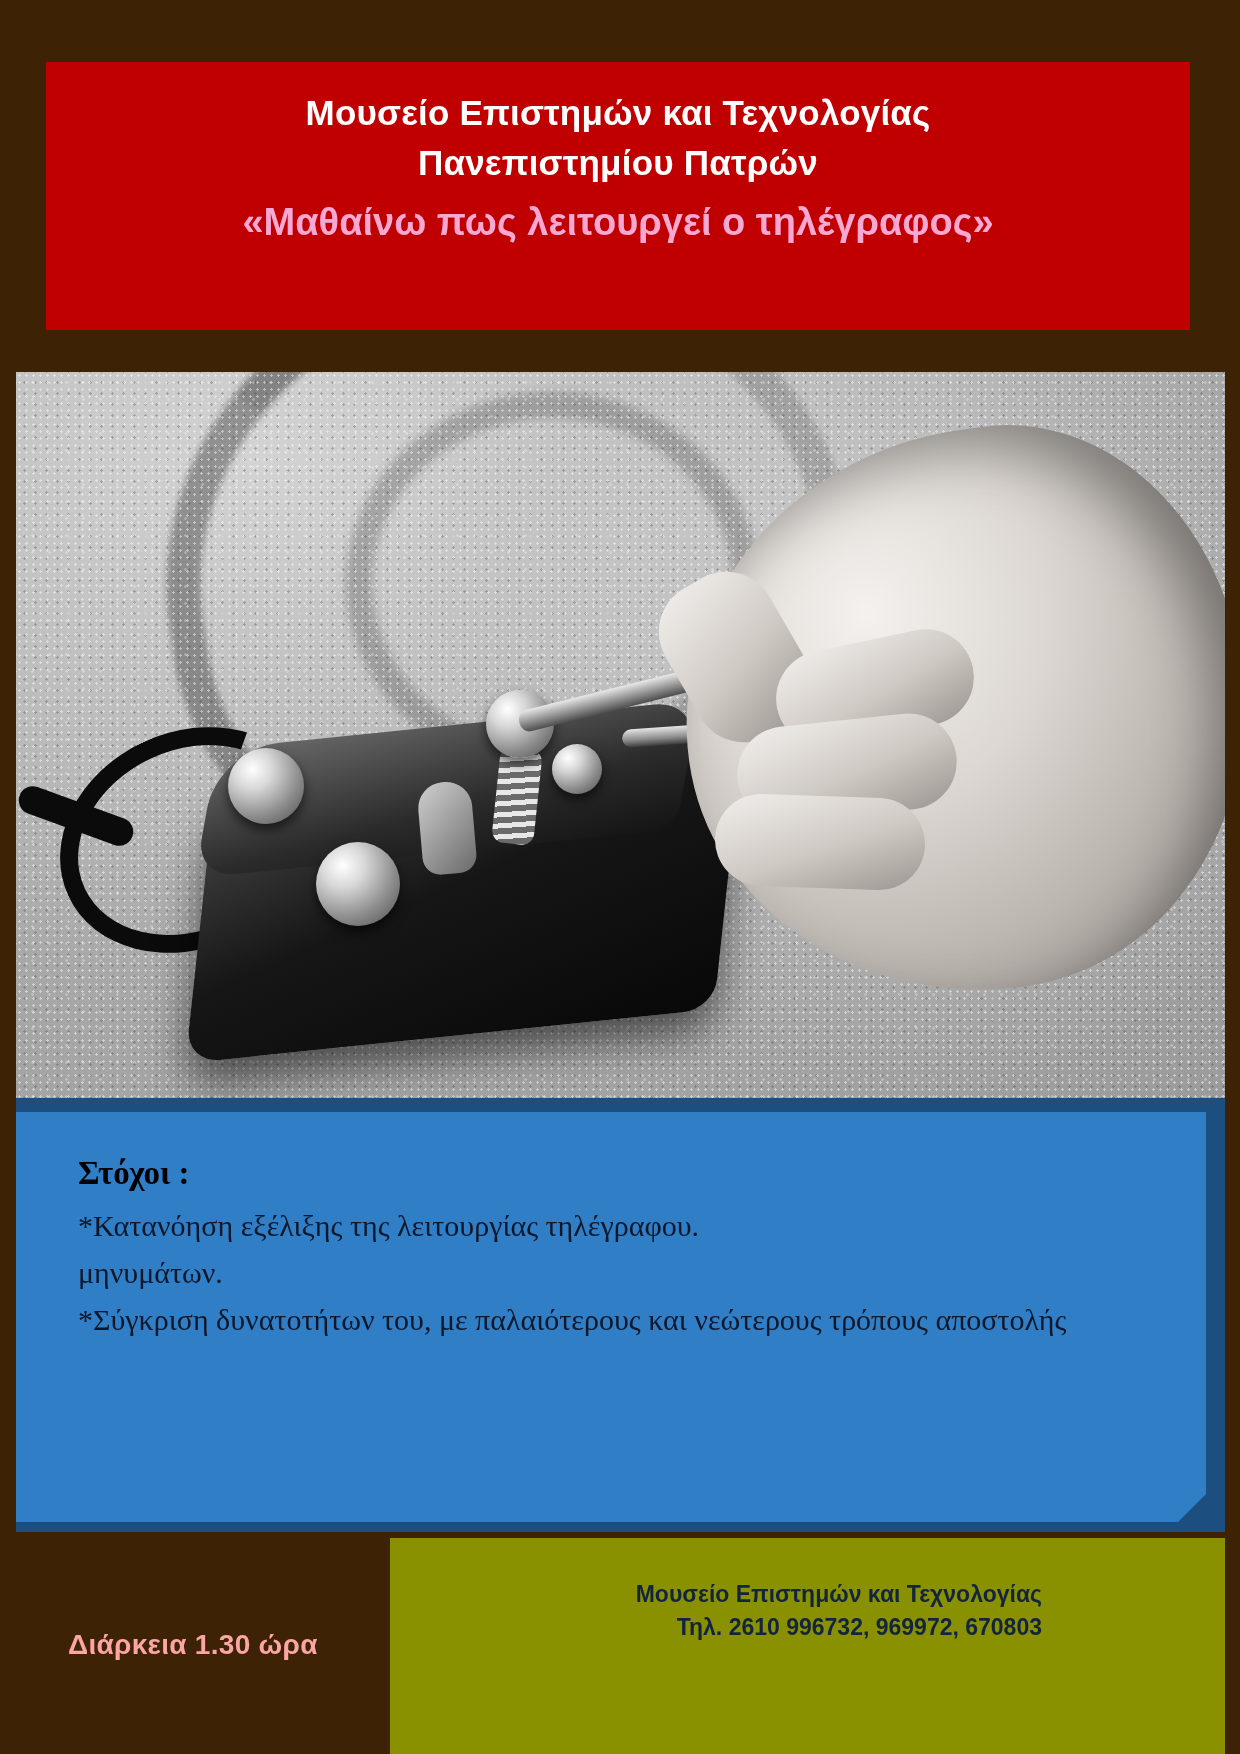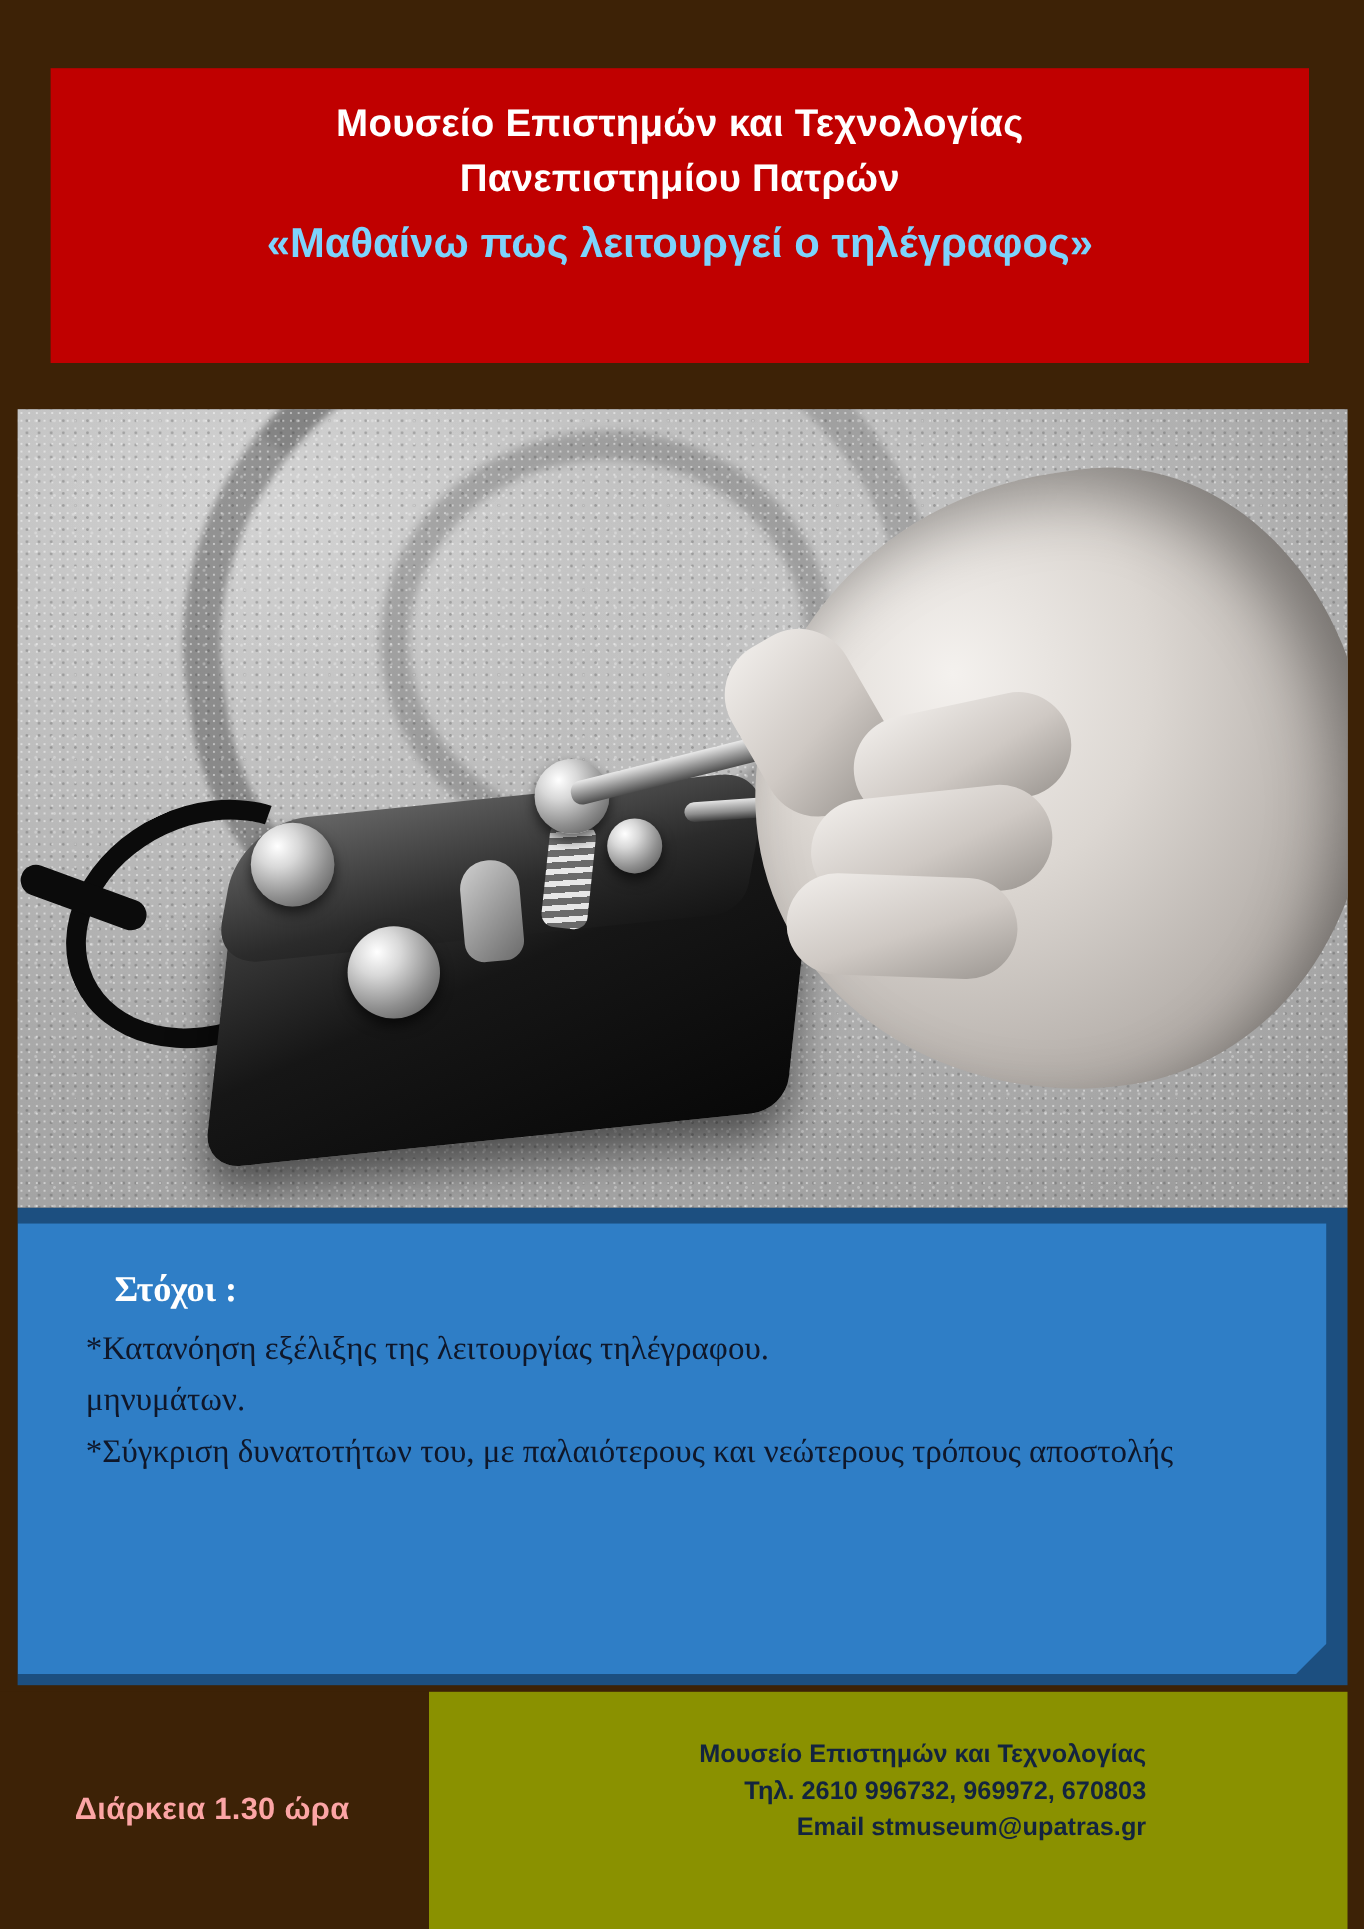--- a/index.html
+++ b/index.html
@@ -41,21 +41,21 @@
     line-height: 50px;
     letter-spacing: 0.2px;
   }
   .header-sub {
     color: #ffffff;
     font-size: 24px;
     line-height: 44px;
     margin-top: 6px;
   }
   .header-title {
-    color: #7dd3fc;
+    color: #f9a8d4;
     font-weight: bold;
     font-size: 38px;
     line-height: 56px;
     margin-top: 6px;
   }
 
   
   .photo-wrap {
     position: absolute;
     left: 16px;
@@ -243,26 +243,25 @@
     top: 1112px;
     width: 1190px;
     height: 410px;
     background: #2f7ec6;
     box-sizing: border-box;
     padding: 38px 46px 0 62px;
     clip-path: polygon(0 0, 100% 0, 100% calc(100% - 28px), calc(100% - 28px) 100%, 0 100%);
   }
   .goals-title {
     font-family: "Liberation Serif", serif;
-    color: #ffffff;
+    color: #000000;
     font-weight: bold;
     font-size: 33px;
     line-height: 46px;
     margin-bottom: 6px;
-    margin-left: 26px;
   }
   .goal-line {
     font-family: "Liberation Serif", serif;
     color: #0f172a;
     font-size: 30px;
     line-height: 47px;
   }
 
   
   .footer-olive {
@@ -347,16 +346,15 @@
     <div class="goal-line">μηνυμάτων.</div>
     <div class="goal-line">*Σύγκριση δυνατοτήτων του, με παλαιότερους και νεώτερους τρόπους αποστολής</div>
   </div>
 
   <div class="footer-brown"></div>
   <div class="footer-olive"></div>
   <div class="duration">Διάρκεια 1.30 ώρα</div>
   <div class="contact">
     <div class="c-line">Μουσείο Επιστημών και Τεχνολογίας</div>
     <div class="c-line">Τηλ. 2610 996732, 969972, 670803</div>
-    <div class="c-line">Email stmuseum@upatras.gr</div>
   </div>
 
 </div>
 
 </body></html>

